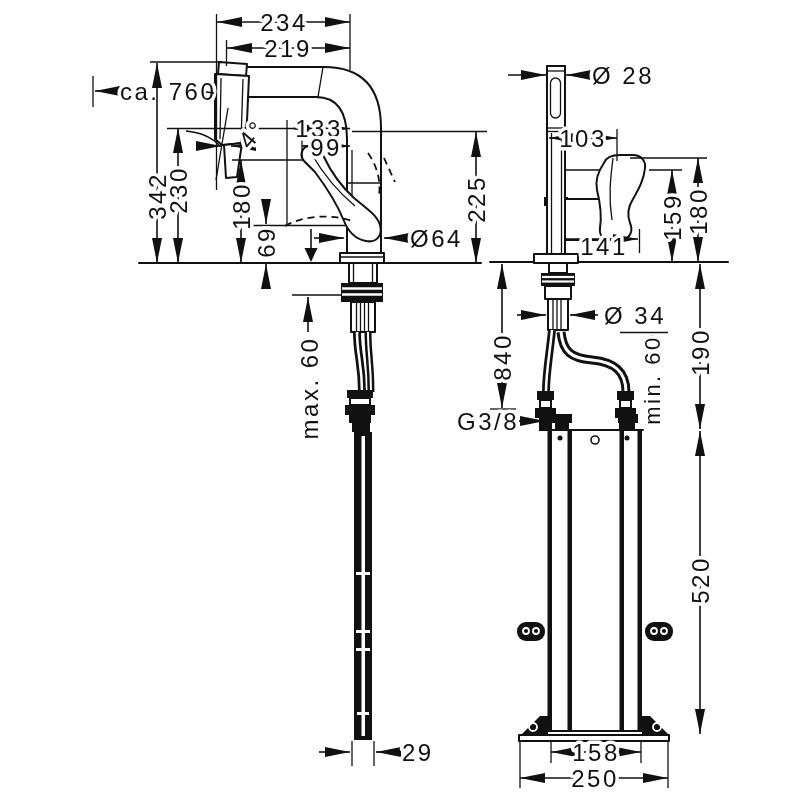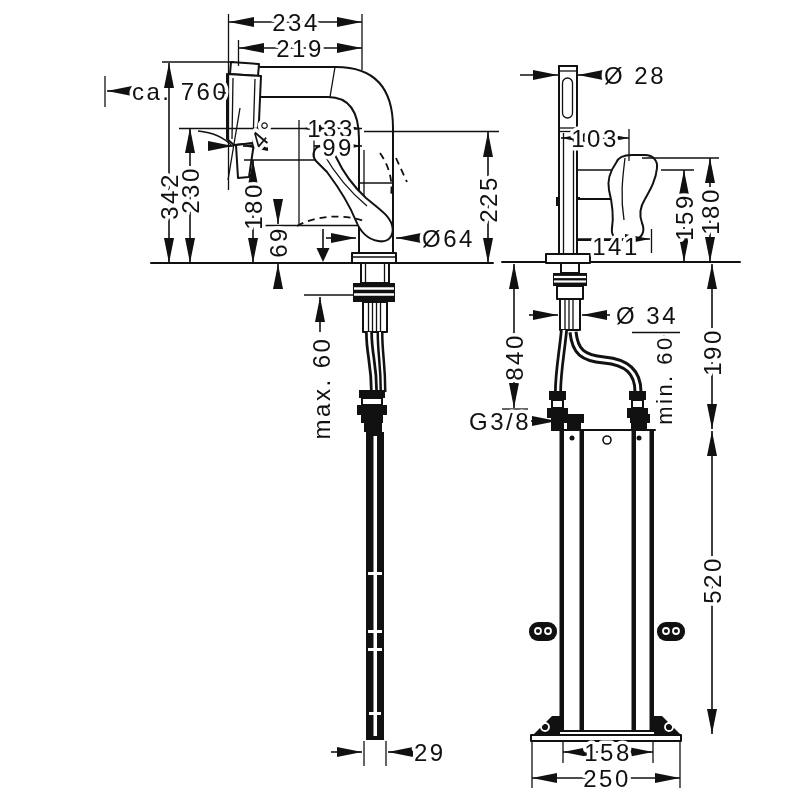--- a/index.html
+++ b/index.html
@@ -1,16 +1,16 @@
 <!DOCTYPE html>
 <html><head>
 <meta charset="utf-8">
 <style>
   html,body{margin:0;padding:0;background:#ffffff;}
-  .stage{width:736px;height:800px;position:relative;background:#fff;overflow:hidden;padding-left:12px;}
+  .stage{width:736px;height:800px;position:relative;background:#fff;overflow:hidden;}
   svg{display:block;}
   svg text{
     font-family:"Liberation Sans", sans-serif;
     font-size:24px;
     fill:#111;
     letter-spacing:2.5px;
     text-anchor:middle;
     dominant-baseline:central;
     paint-order:stroke fill;
     stroke:#fff;

